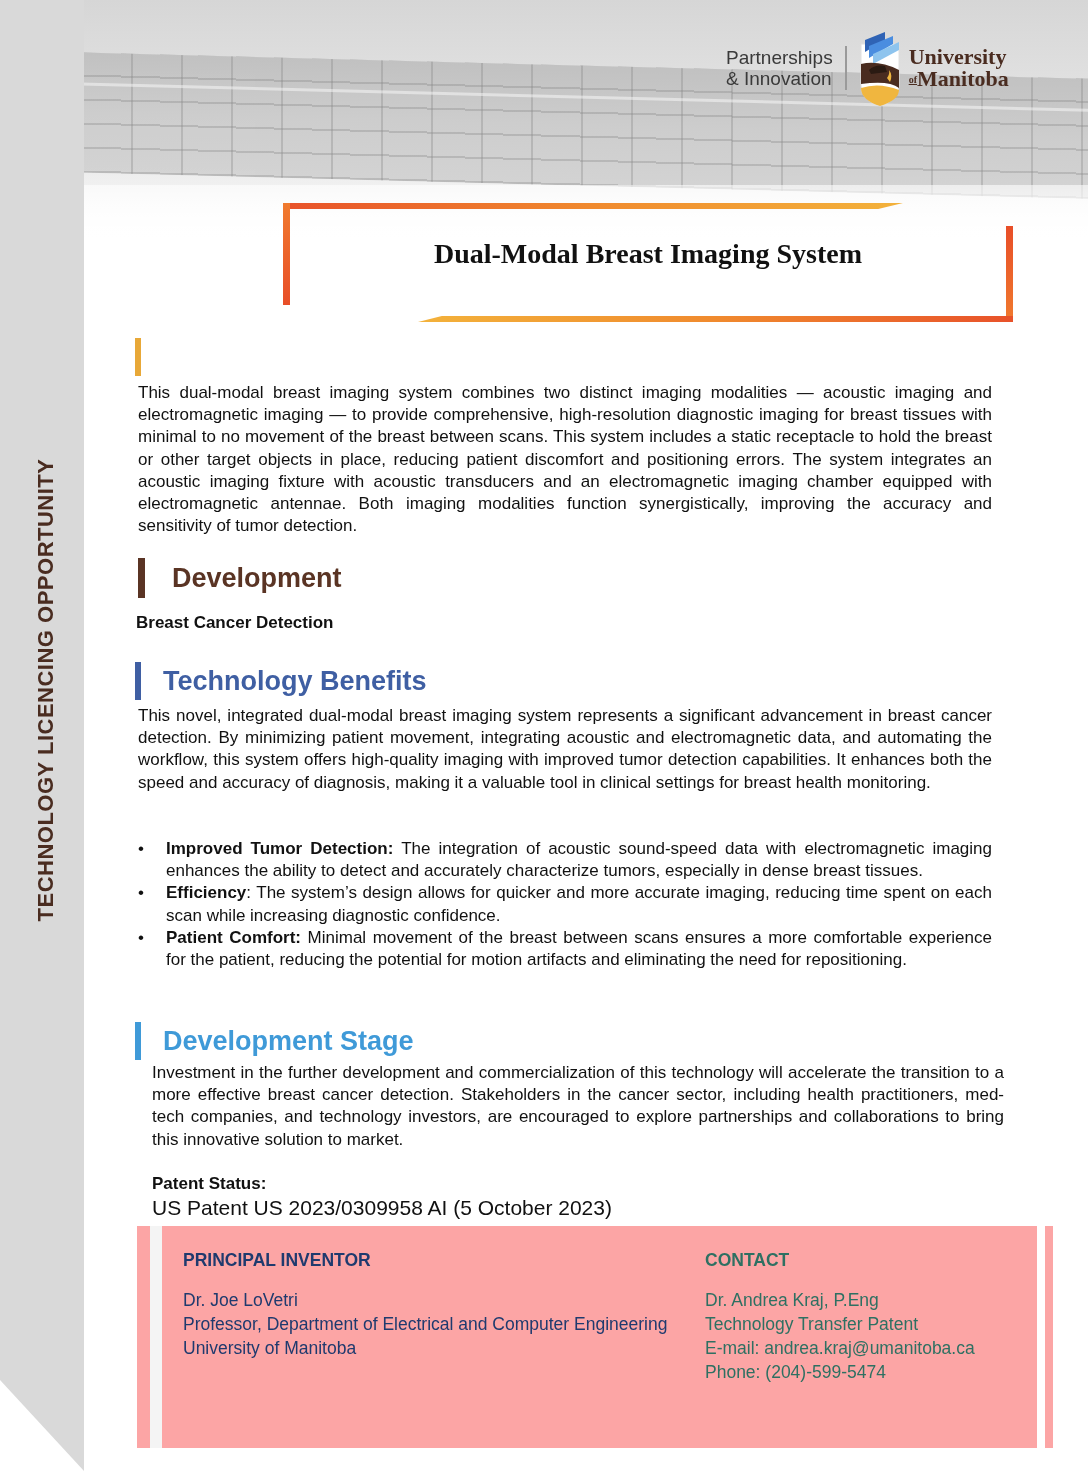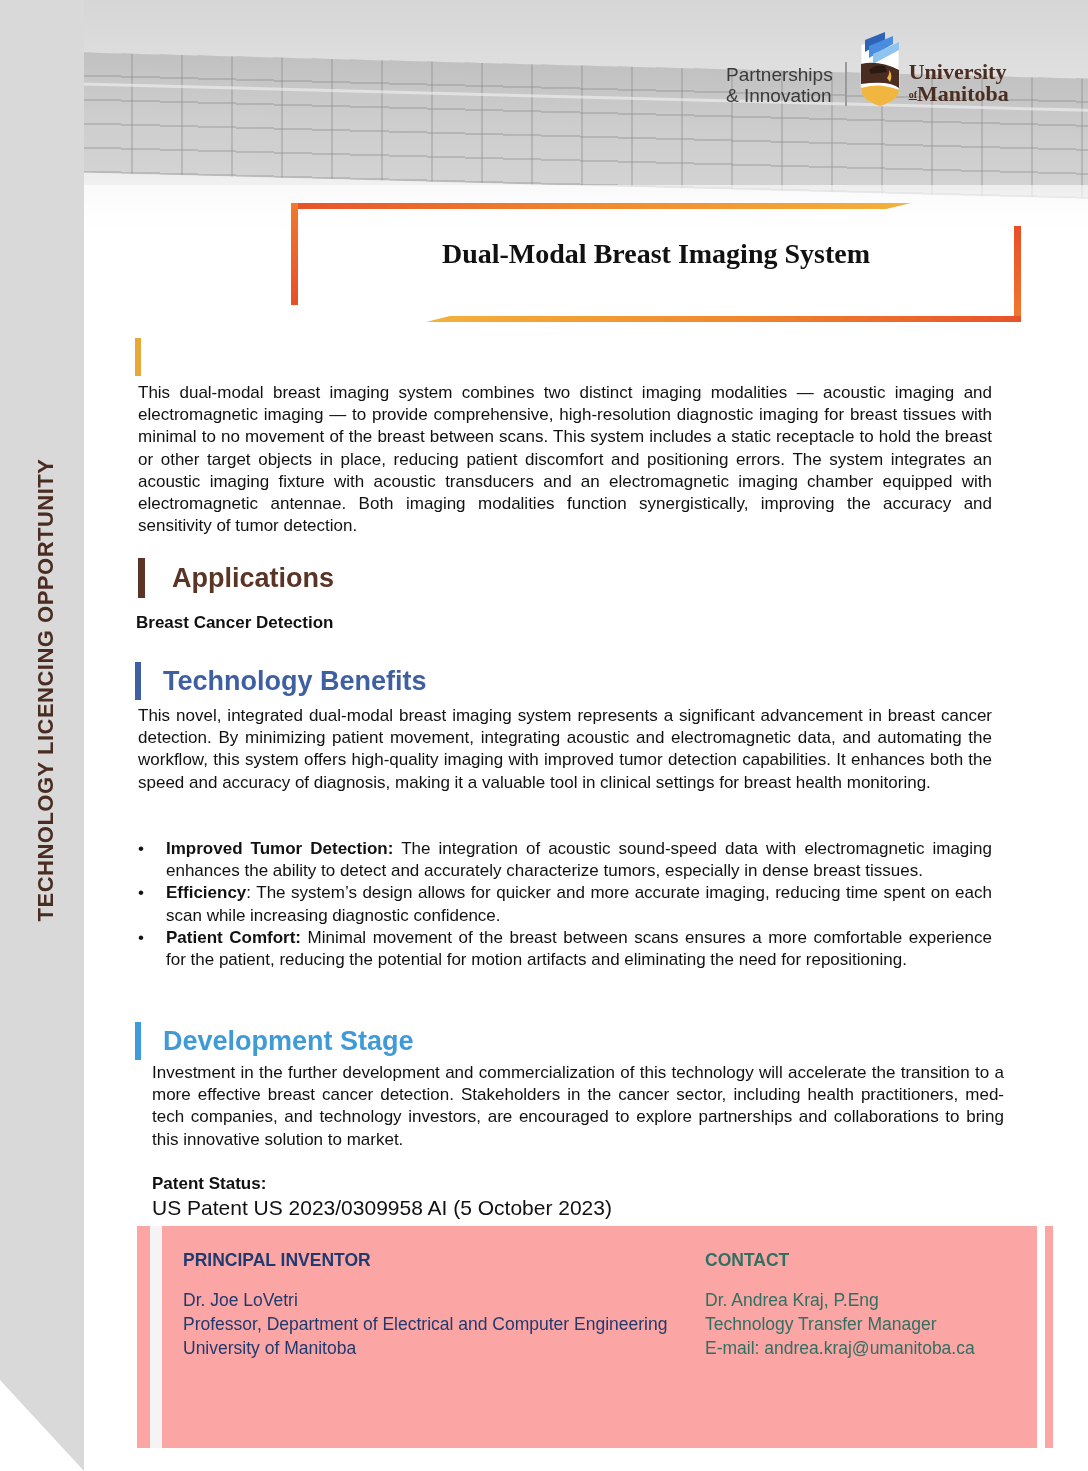--- a/index.html
+++ b/index.html
@@ -38,31 +38,31 @@
   .building::after {
     content: ""; position: absolute; left: 0; right: 0; top: 30px; height: 3px;
     background: rgba(255,255,255,0.5);
   }
   .header-fade {
     position: absolute; left: 84px; top: 185px; width: 1004px; height: 60px;
     background: linear-gradient(180deg, rgba(255,255,255,0.6), #ffffff);
   }
 
   
-  .logo { position: absolute; top: 30px; left: 726px; display: flex; align-items: flex-end; }
+  .logo { position: absolute; top: 30px; left: 726px; display: flex; align-items: center; }
   .pi-text { font-size: 19px; line-height: 21px; color: #3a3a3a; }
   .logo-divider { width: 2px; height: 44px; background: #9a9a9a; margin: 0 12px 0 12px; }
   .crest { width: 42px; height: 76px; }
   .um-text { margin-left: 8px; font-family: "Liberation Serif", serif; font-weight: 700; color: #4a2c20; }
   .um-line1 { font-size: 22px; line-height: 22px; }
   .um-line2 { font-size: 22px; line-height: 22px; }
   .um-of { font-size: 10px; text-decoration: underline; vertical-align: 3px; }
 
   
-  .title-frame { position: absolute; left: 291px; top: 200px; width: 730px; height: 125px; }
+  .title-frame { position: absolute; left: 283px; top: 200px; width: 730px; height: 125px; }
   .tf-top { position: absolute; left: 0; top: 3px; width: 620px; height: 6px;
     background: linear-gradient(90deg, #e8522a, #f08a2e 50%, #f3b23b);
     clip-path: polygon(0 0, 100% 0, 96% 100%, 0 100%); }
   .tf-left { position: absolute; left: 0; top: 3px; width: 7px; height: 102px;
     background: linear-gradient(180deg, #f07a2e, #e84e28); }
   .tf-right { position: absolute; right: 0; top: 26px; width: 7px; height: 96px;
     background: linear-gradient(180deg, #e84e28, #f07a2e); }
   .tf-bottom { position: absolute; left: 135px; top: 116px; width: 595px; height: 6px;
     background: linear-gradient(90deg, #f3b23b, #f08a2e 50%, #e8522a);
     clip-path: polygon(4% 0, 100% 0, 100% 100%, 0 100%); }
@@ -134,21 +134,21 @@
   <h1 class="doc-title">Dual-Modal Breast Imaging System</h1>
 </div>
 
 <div class="section-head" style="left:135px; top:338px;">
   <div class="section-bar" style="background:#e8a838;"></div>
 </div>
 <p class="body-text" style="left:138px; top:382px; width:854px;">This dual-modal breast imaging system combines two distinct imaging modalities — acoustic imaging and electromagnetic imaging — to provide comprehensive, high-resolution diagnostic imaging for breast tissues with minimal to no movement of the breast between scans. This system includes a static receptacle to hold the breast or other target objects in place, reducing patient discomfort and positioning errors. The system integrates an acoustic imaging fixture with acoustic transducers and an electromagnetic imaging chamber equipped with electromagnetic antennae. Both imaging modalities function synergistically, improving the accuracy and sensitivity of tumor detection.</p>
 
 <div class="section-head" style="left:138px; top:558px;">
   <div class="section-bar" style="background:#5a3424; width:7px; height:40px; margin-right:27px;"></div>
-  <h2 class="section-title" style="color:#5a3424;">Applications</h2>
+  <h2 class="section-title" style="color:#5a3424;">Development</h2>
 </div>
 <div class="body-text" style="left:136px; top:612px; font-weight:700;">Breast Cancer Detection</div>
 
 <div class="section-head" style="left:135px; top:662px;">
   <div class="section-bar" style="background:#3f5fa3;"></div>
   <h2 class="section-title" style="color:#3f5fa3;">Technology Benefits</h2>
 </div>
 <p class="body-text" style="left:138px; top:705px; width:854px;">This novel, integrated dual-modal breast imaging system represents a significant advancement in breast cancer detection. By minimizing patient movement, integrating acoustic and electromagnetic data, and automating the workflow, this system offers high-quality imaging with improved tumor detection capabilities. It enhances both the speed and accuracy of diagnosis, making it a valuable tool in clinical settings for breast health monitoring.</p>
 
 <ul class="benefits">
@@ -171,16 +171,17 @@
   <div class="cb-gap"></div>
   <div class="col col-inv">
     <div class="col-head">PRINCIPAL INVENTOR</div>
     <div>Dr. Joe LoVetri</div>
     <div>Professor, Department of Electrical and Computer Engineering</div>
     <div>University of Manitoba</div>
   </div>
   <div class="col col-con">
     <div class="col-head">CONTACT</div>
     <div>Dr. Andrea Kraj, P.Eng</div>
-    <div>Technology Transfer Manager</div>
+    <div>Technology Transfer Patent</div>
     <div>E-mail: andrea.kraj@umanitoba.ca</div>
+    <div>Phone: (204)-599-5474</div>
   </div>
 </div>
 
 </body></html>

